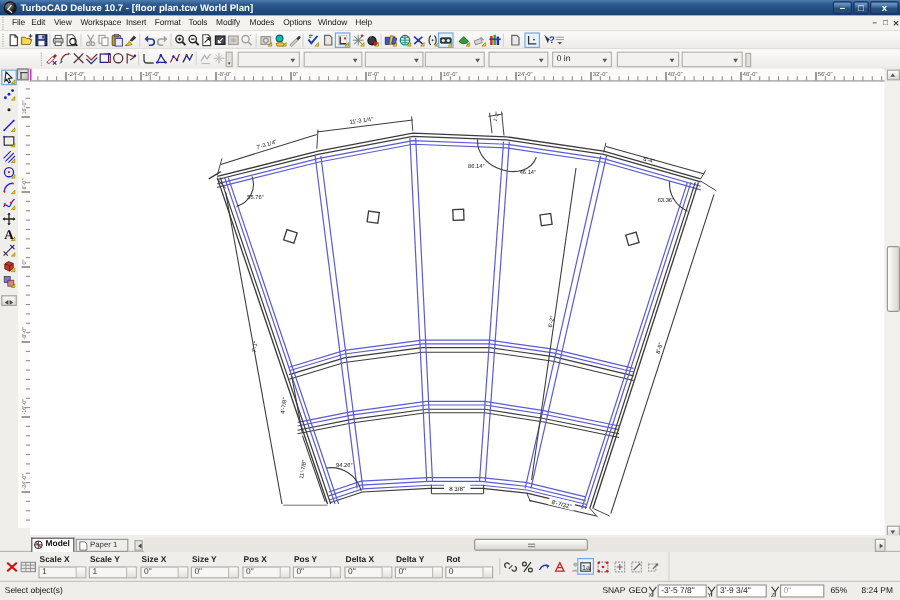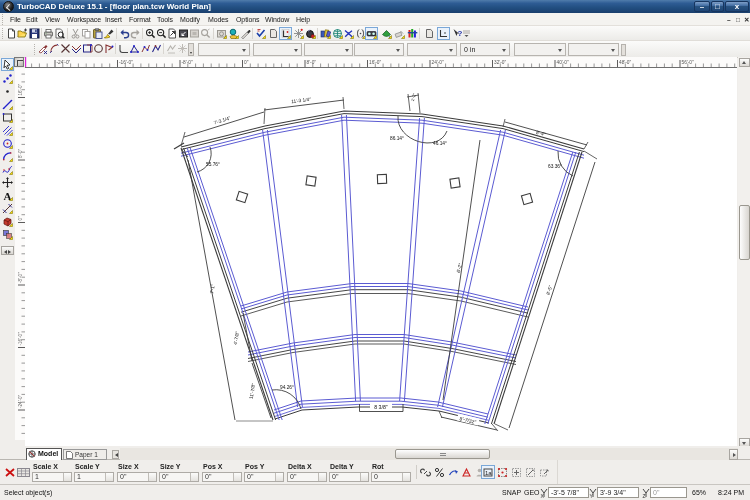--- a/index.html
+++ b/index.html
@@ -34,21 +34,21 @@
 .flabel{position:absolute;top:3px;font-size:7px;color:#222;font-weight:700}
 .fbox{position:absolute;top:12px;width:40px;height:10px;background:#f7f6f4;border:1px solid #aeaba6;font-size:7px;color:#333;padding-left:2px;line-height:8px}
 .fbox:after{content:"";position:absolute;right:0;top:0;width:7px;height:8px;border-left:1px solid #c0bdb8;background:linear-gradient(#fcfcfb,#e4e2de)}
 .spU{position:absolute;right:1.5px;top:1px;border-left:2px solid transparent;border-right:2px solid transparent;border-bottom:2.5px solid #666}
 .spD{position:absolute;right:1.5px;bottom:1px;border-left:2px solid transparent;border-right:2px solid transparent;border-top:2.5px solid #666}
 .sbox{position:absolute;top:2px;height:11px;background:#fff;border:1px solid #9a978f;font-size:7px;color:#222;padding:1px 0 0 2px}
 </style></head>
 <body>
 <div id="titlebar">
  <div id="tIcon"></div>
- <div id="tTitle">TurboCAD Deluxe 15.1 - [floor plan.tcw World Plan]</div>
+ <div id="tTitle">TurboCAD Deluxe 10.7 - [floor plan.tcw World Plan]</div>
  <div class="wbtn" style="left:694px;width:16px;">–</div>
  <div class="wbtn" style="left:711px;width:13px;">□</div>
  <div class="wbtn" style="left:725px;width:24px;">x</div>
 </div>
 <div id="menubar">
  <div class="grip" style="left:2px;top:1px"></div>
  <span class="mitem" style="left:10px">File</span>
  <span class="mitem" style="left:26px">Edit</span>
  <span class="mitem" style="left:45px">View</span>
  <span class="mitem" style="left:67px">Workspace</span>

